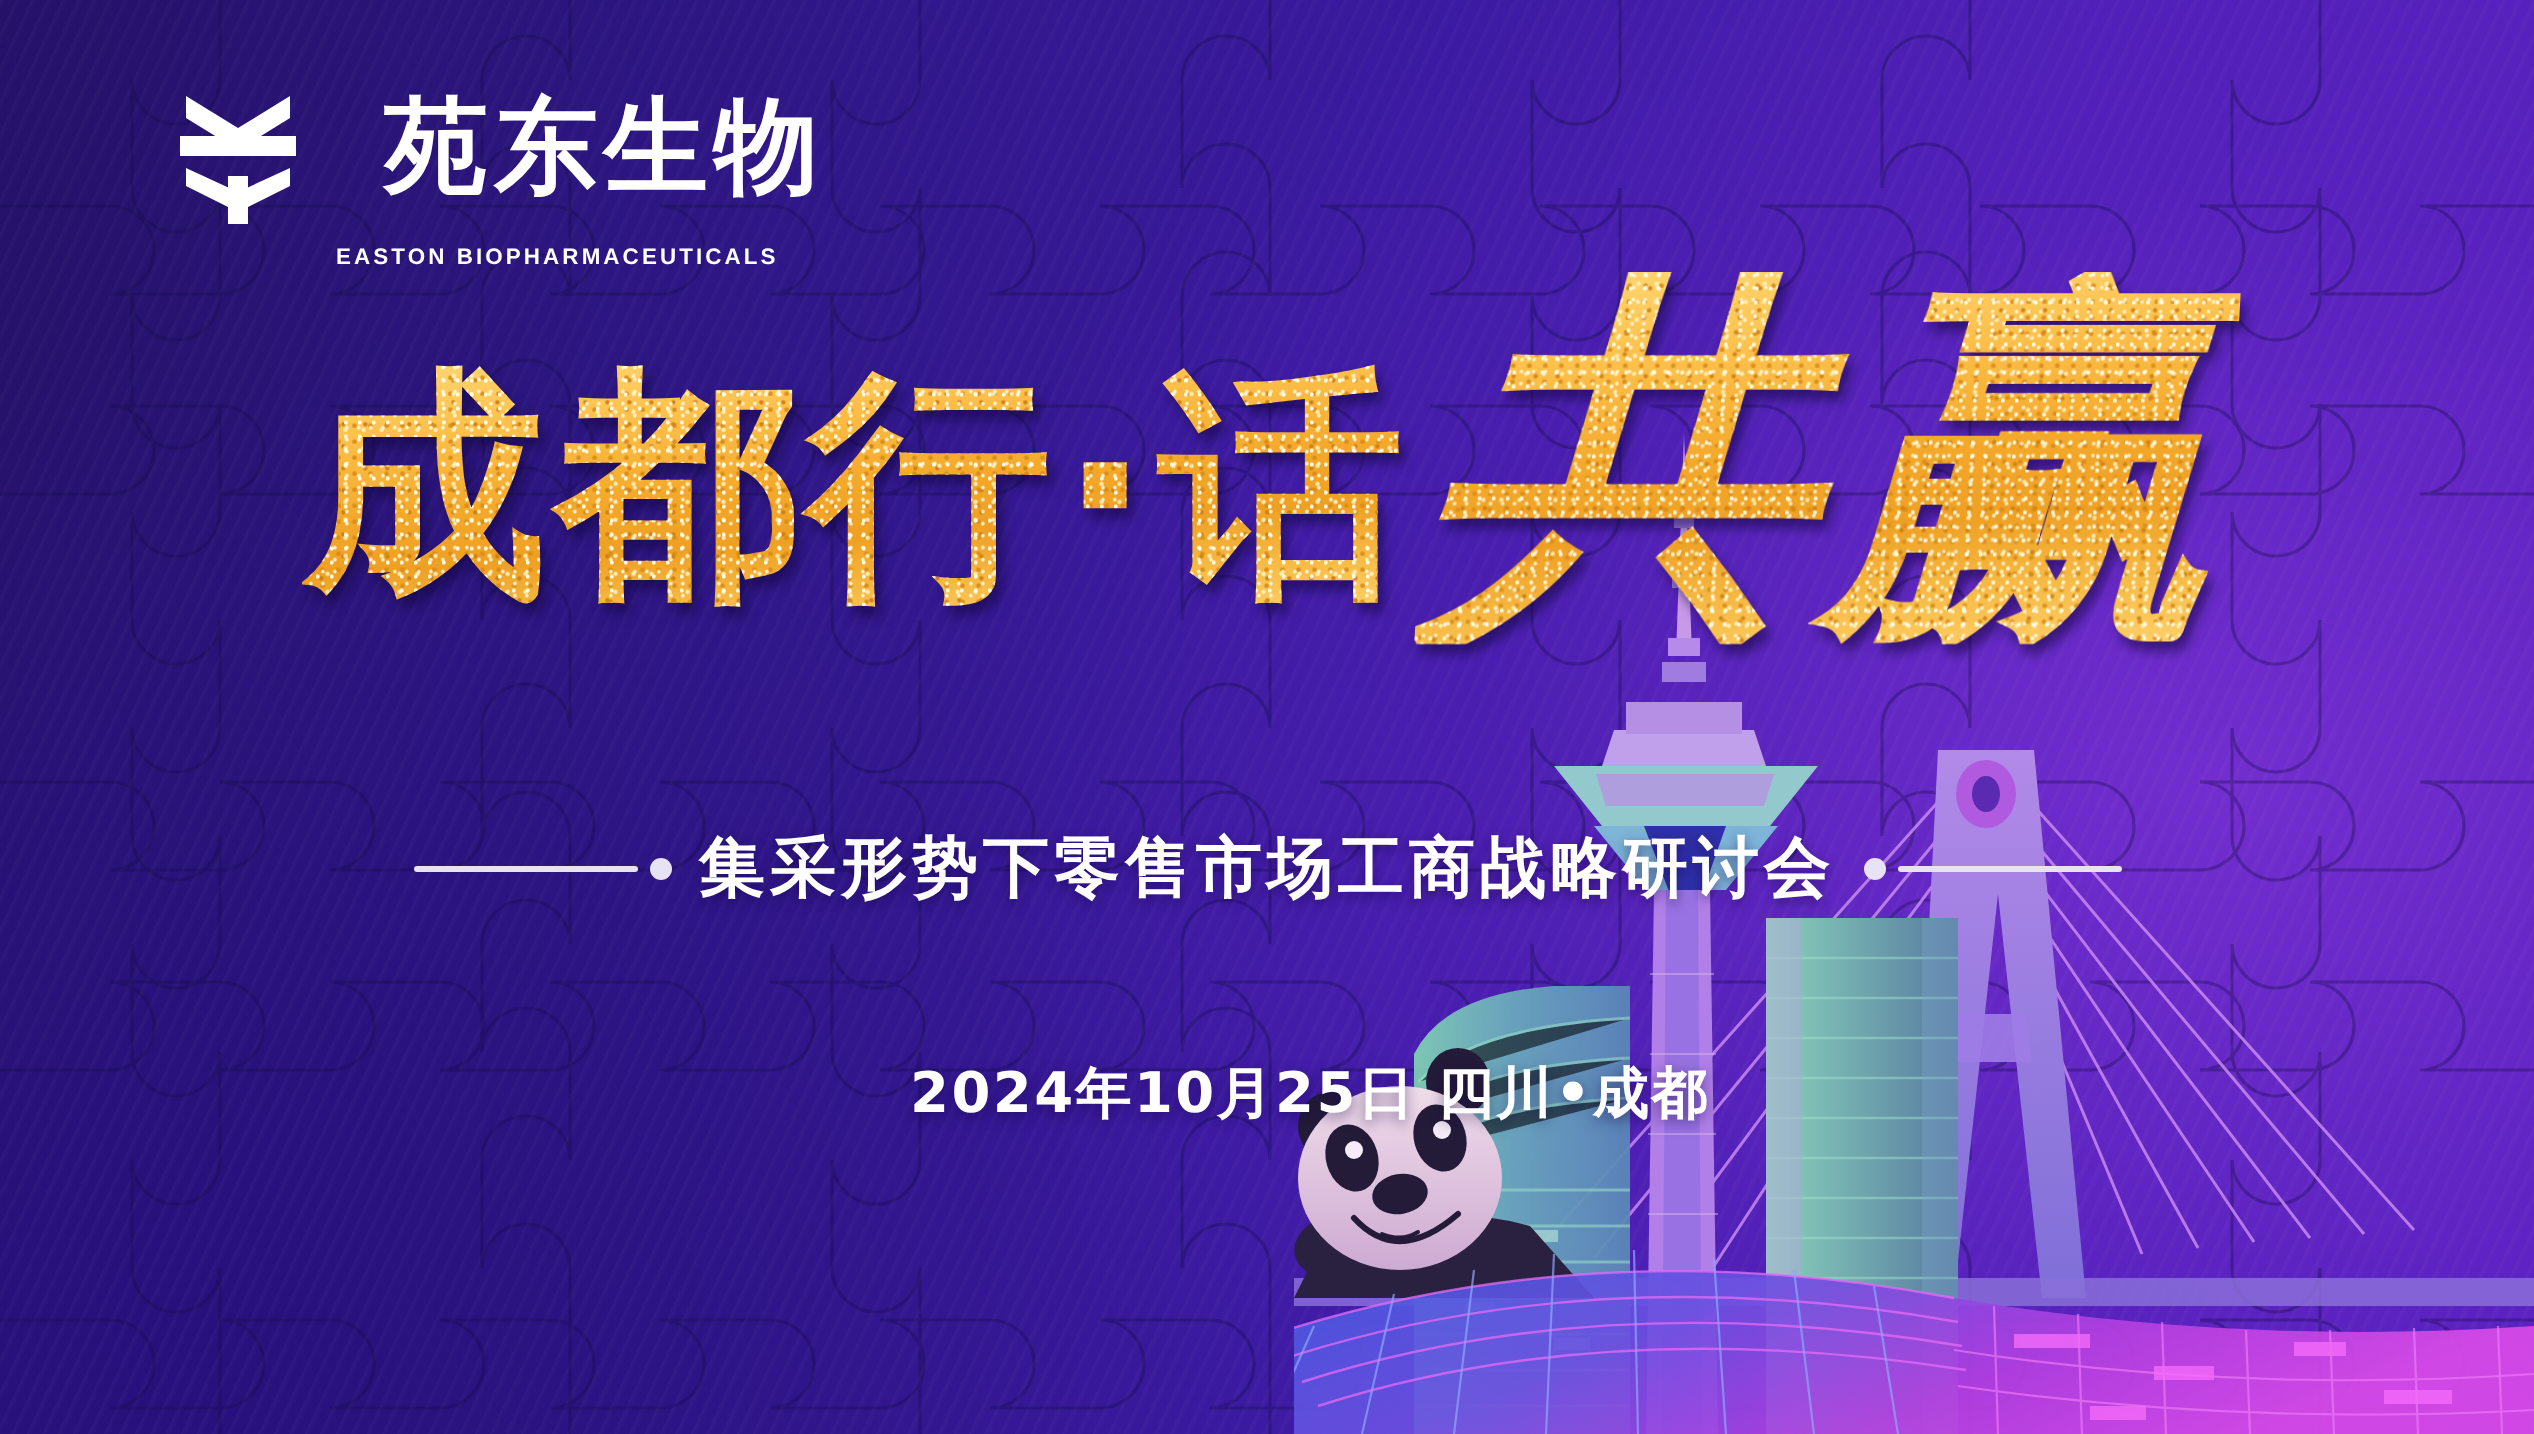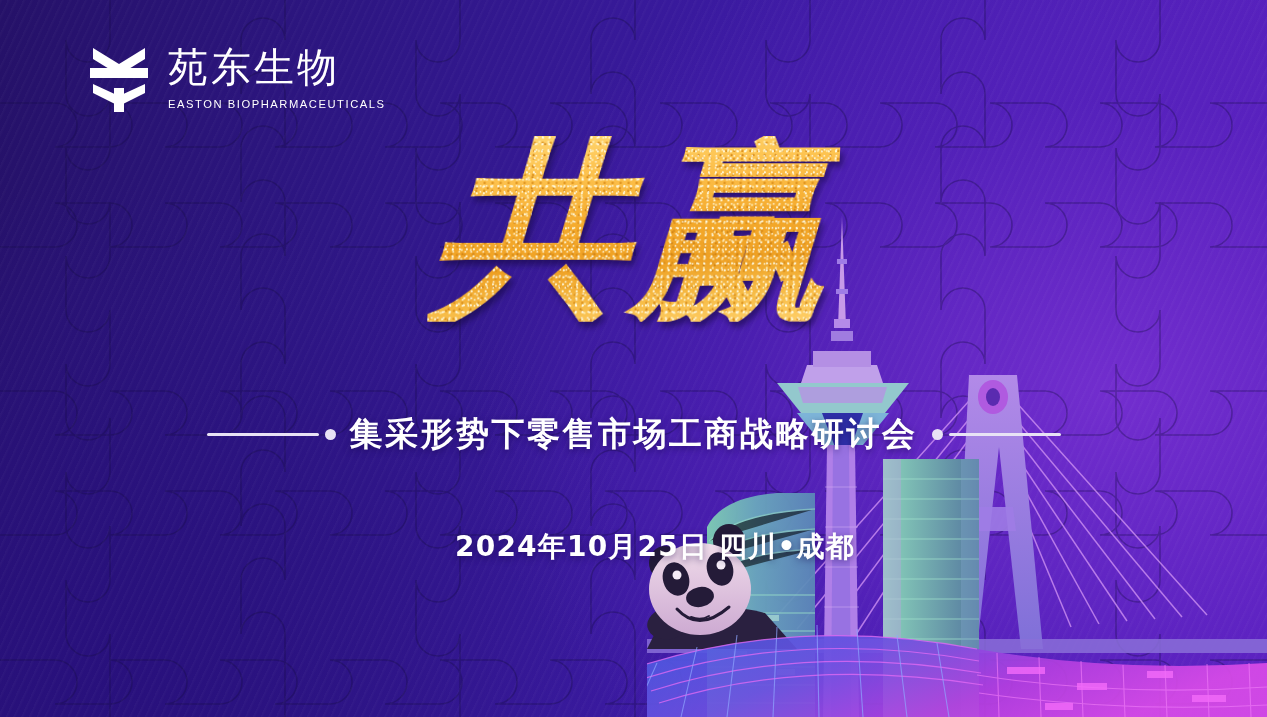--- a/index.html
+++ b/index.html
@@ -44,32 +44,33 @@
   .logo-block {
     position:absolute;
     left:88px; top:44px;
     display:flex; align-items:flex-start; gap:18px;
   }
   .logo-mark { width:62px; height:68px; flex:0 0 auto; }
   .logo-mark svg { display:block; width:100%; height:100%; }
   .logo-text { display:flex; flex-direction:column; padding-top:2px; }
   .logo-cn {
     color:#ffffff;
-    font-size:40px;
+    font-size:52px;
     letter-spacing:3px;
     line-height:1.08;
-    font-weight:400;
-    white-space:nowrap;
+    font-weight:700;
+    white-space:nowrap;
+    margin-left:24px;
   }
   .logo-en {
     color:#ffffff;
     font-size:11.2px;
-    font-weight:normal;
+    font-weight:bold;
     letter-spacing:1.55px;
-    margin-top:9px;
+    margin-top:21px;
     white-space:nowrap;
   }
 
   
   .headline {
     position:absolute;
     left:0; right:0; top:128px;
     height:230px;
     display:flex;
     align-items:center;
@@ -372,20 +373,21 @@
         <path d="M26 44 L36 44 L36 68 L26 68 Z"></path>
       </svg>
     </span>
     <span class="logo-text">
       <span class="logo-cn">苑东生物</span>
       <span class="logo-en">EASTON BIOPHARMACEUTICALS</span>
     </span>
   </div>
 
   <div class="headline">
+    <span class="headline-part1 gold">成都行·话</span>
     <span class="headline-part2 gold">共赢</span>
   </div>
 
   <div class="subtitle-row">
     <span class="rule">
       <span class="rule-line"></span>
       <span class="rule-dot"></span>
     </span>
     <span class="subtitle-text">集采形势下零售市场工商战略研讨会</span>
     <span class="rule">

